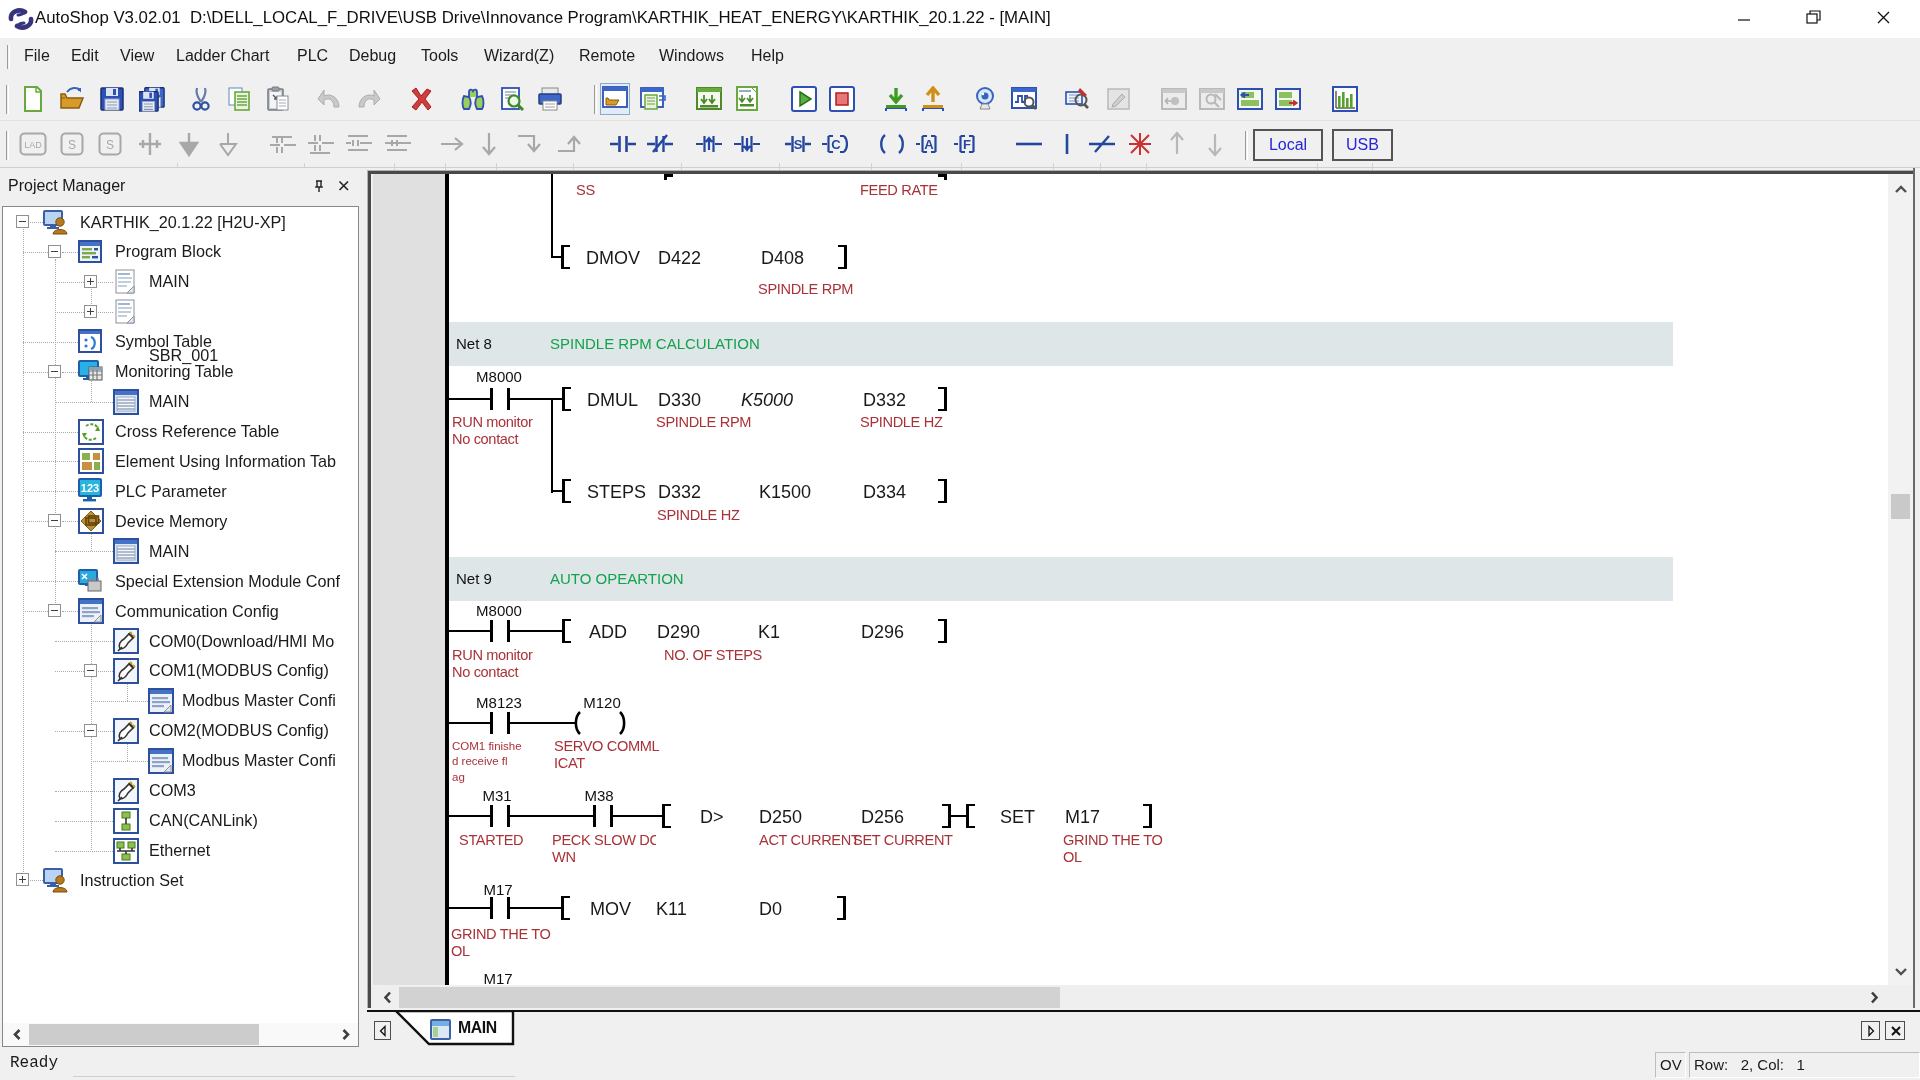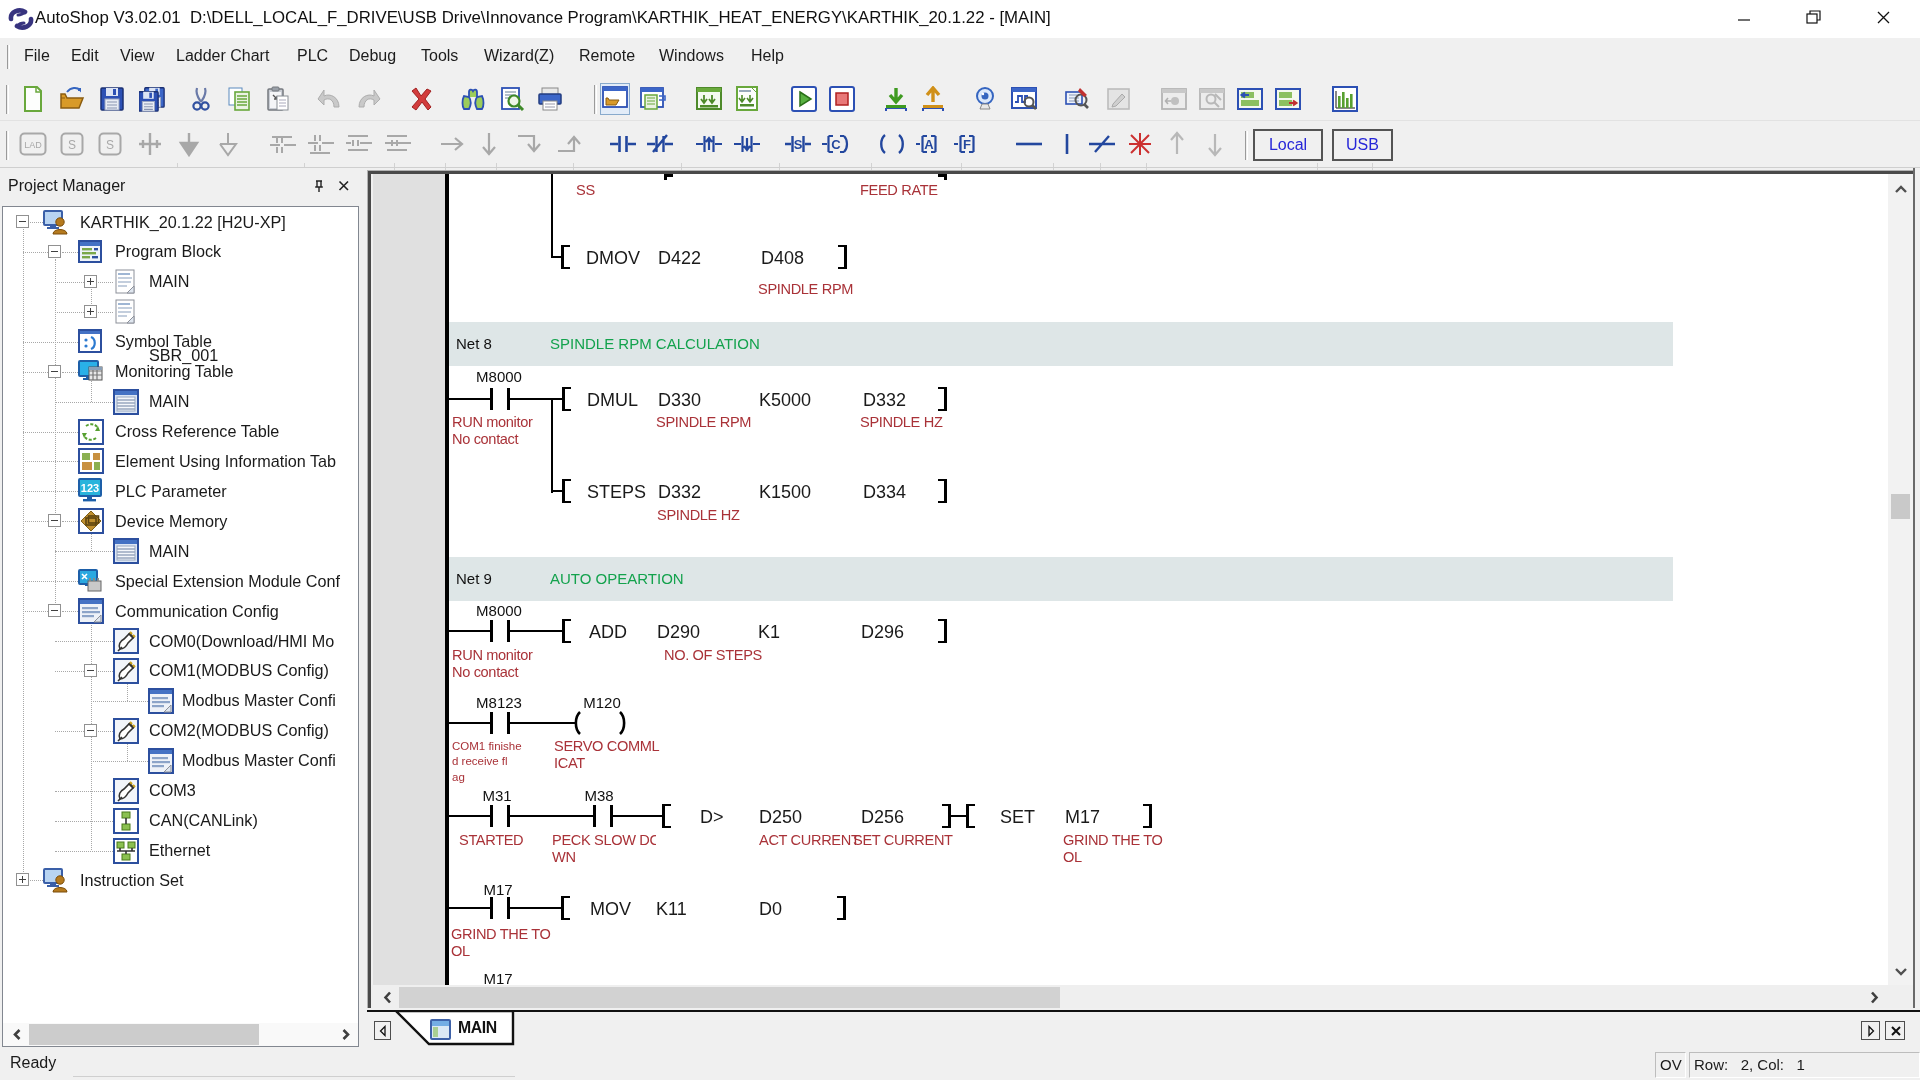--- a/index.html
+++ b/index.html
@@ -693,21 +693,21 @@
       </div>
 <div class="mlbl" style="left:54px;top:194px;">M8000</div>
 <div class="hl" style="left:4px;top:224.0px;width:42px;height:2px;"></div>
 <div class="cbar" style="left:45px;top:214px;"></div>
 <div class="cbar" style="left:62px;top:214px;"></div>
 <div class="hl" style="left:65px;top:224.0px;width:53px;height:2px;"></div>
 <div class="vl" style="left:106px;top:225px;width:2px;height:94px;"></div>
 <div class="lbr" style="left:117px;top:213px;"></div>
 <div class="ltxt" style="left:142px;top:216px;">DMUL</div>
 <div class="ltxt" style="left:213px;top:216px;">D330</div>
-<div class="ltxt" style="left:314px;top:216px;">K5000</div>
+<div class="ltxt" style="left:296px;top:216px;font-style:italic;">K5000</div>
 <div class="ltxt" style="left:418px;top:216px;">D332</div>
 <div class="rbr" style="left:493px;top:213px;"></div>
 <div class="rtxt" style="left:7px;top:239.6px;">RUN monitor<br>No contact</div>
 <div class="rtxt" style="left:211px;top:239.6px;">SPINDLE RPM</div>
 <div class="rtxt" style="left:415px;top:239.6px;">SPINDLE HZ</div>
 <div class="hl" style="left:106px;top:316.0px;width:11px;height:2px;"></div>
 <div class="lbr" style="left:117px;top:305px;"></div>
 <div class="ltxt" style="left:142px;top:308px;">STEPS</div>
 <div class="ltxt" style="left:213px;top:308px;">D332</div>
 <div class="ltxt" style="left:314px;top:308px;">K1500</div>
@@ -828,21 +828,21 @@
       </svg>
     </div>
   <div class="tbtn" style="left:1519px;top:13px;width:20px;height:19px;">
       <svg class="abs" style="left:4px;top:3px;" width="12" height="12" viewBox="0 0 12 12">
         <path d="M2 2 L10 10 M10 2 L2 10" stroke="#111" stroke-width="2"></path>
       </svg>
     </div>
 </div>
 
 <div class="abs" style="left:0;top:1048px;width:1920px;height:32px;background:#f0f0f0;">
-  <span class="abs" style="left:10px;top:6px;font-size:16px;color:#1a1a1a;">Ready</span>
+  <span class="abs" style="left:10px;top:6px;font-size:16px;color:#1a1a1a;font-family:Liberation Mono, monospace;">Ready</span>
   <div class="abs" style="left:73px;top:28px;width:442px;height:1px;background:#cfcfcf;"></div>
   <div class="abs" style="left:1655px;top:4px;width:31px;height:26px;border:1px solid #bdbdbd;border-bottom-color:#fff;border-right-color:#fff;">
       <span class="abs" style="left:4px;top:3px;font-size:15px;color:#1a1a1a;">OV</span>
     </div>
   <div class="abs" style="left:1689px;top:4px;width:231px;height:26px;border:1px solid #bdbdbd;border-bottom-color:#fff;border-right-color:#fff;">
       <span class="abs" style="left:4px;top:3px;font-size:15px;color:#1a1a1a;">Row:&nbsp;&nbsp;&nbsp;2, Col:&nbsp;&nbsp;&nbsp;1</span>
     </div>
 </div>
 
 </body></html>

